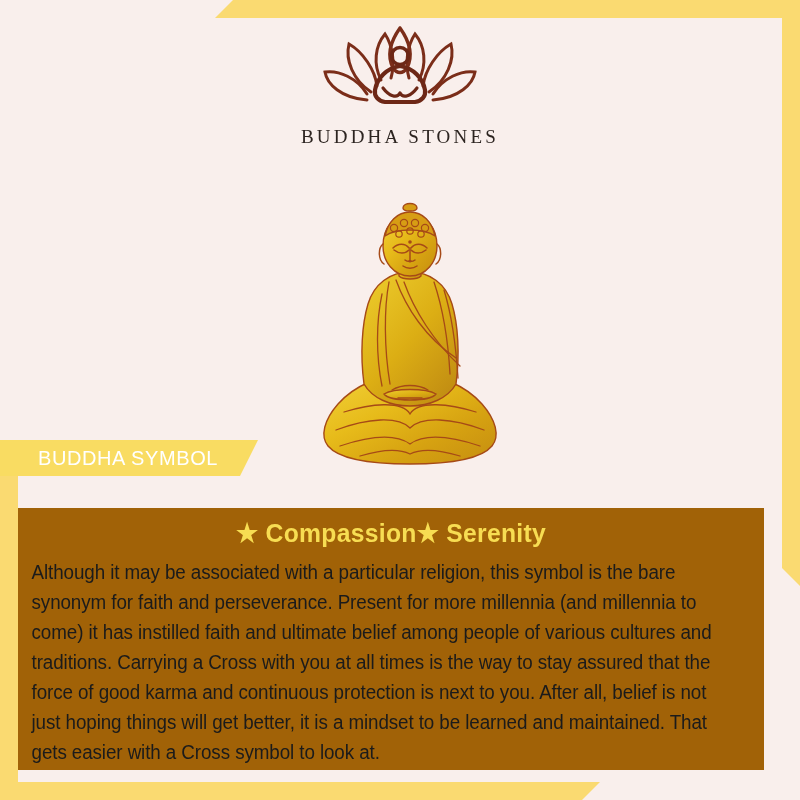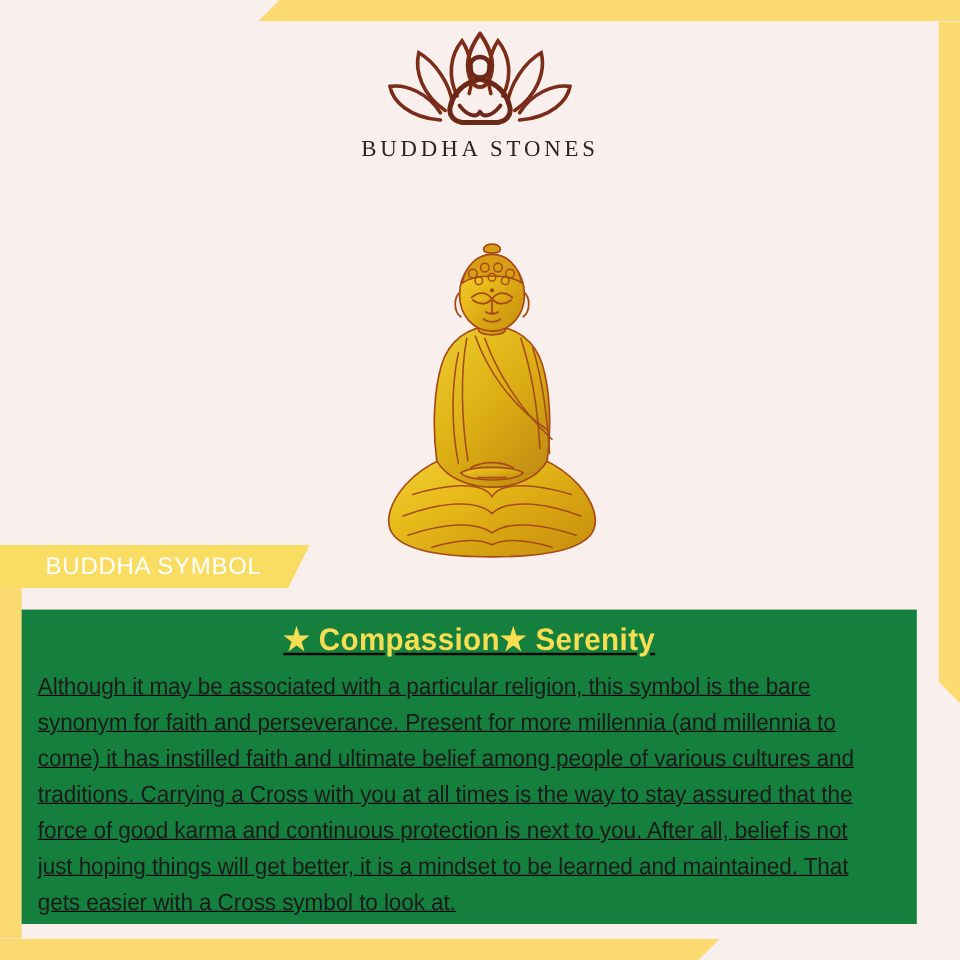--- a/index.html
+++ b/index.html
@@ -68,21 +68,21 @@
     text-align: center;
   }
   .logo-mark {
     display: block;
     margin: 0 auto;
     width: 170px;
     height: 88px;
   }
   .logo-wordmark {
     display: block;
-    margin-top: 4px;
+    margin-top: 16px;
     font-family: "Liberation Serif", serif;
     font-size: 19px;
     letter-spacing: 3.2px;
     color: #2c2420;
     font-weight: 400;
   }
 
   
   .title-banner {
     position: absolute;
@@ -112,21 +112,21 @@
     top: 198px;
     width: 200px;
     height: 300px;
   }
   .artwork svg { display: block; width: 200px; height: 300px; }
 
   
   .symbol-ribbon {
     position: absolute;
     left: 0;
-    top: 454px;
+    top: 440px;
     width: 258px;
     height: 36px;
     background: #f9dc62;
     clip-path: polygon(0 0, 100% 0, calc(100% - 18px) 100%, 0 100%);
     display: flex;
     align-items: center;
   }
   .symbol-ribbon-text {
     margin-left: 38px;
     font-size: 20px;
@@ -135,22 +135,21 @@
     font-weight: 400;
   }
 
   
   .content-card {
     position: absolute;
     left: 18px;
     top: 508px;
     width: 746px;
     height: 262px;
-    background: #15803d;
-    text-decoration: underline;
+    background: #a16207;
   }
   .headline {
     margin: 0;
     padding-top: 10px;
     text-align: center;
     font-family: "Liberation Sans Narrow", "Liberation Sans", sans-serif;
     font-size: 26px;
     font-weight: bold;
     color: #f7dd52;
     letter-spacing: 0.3px;

